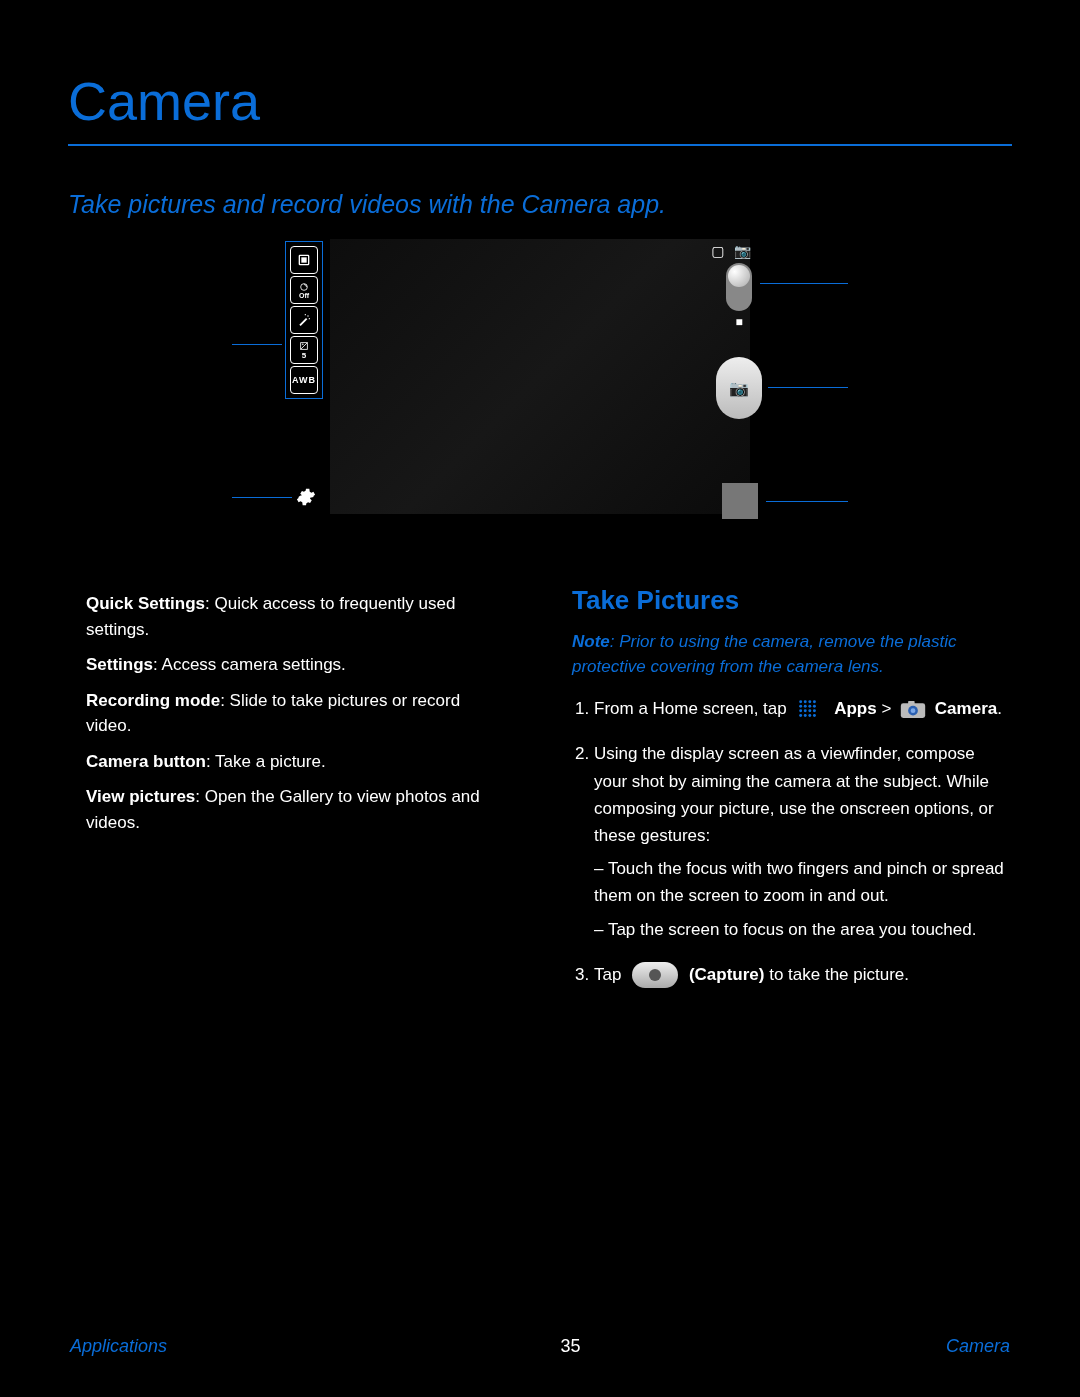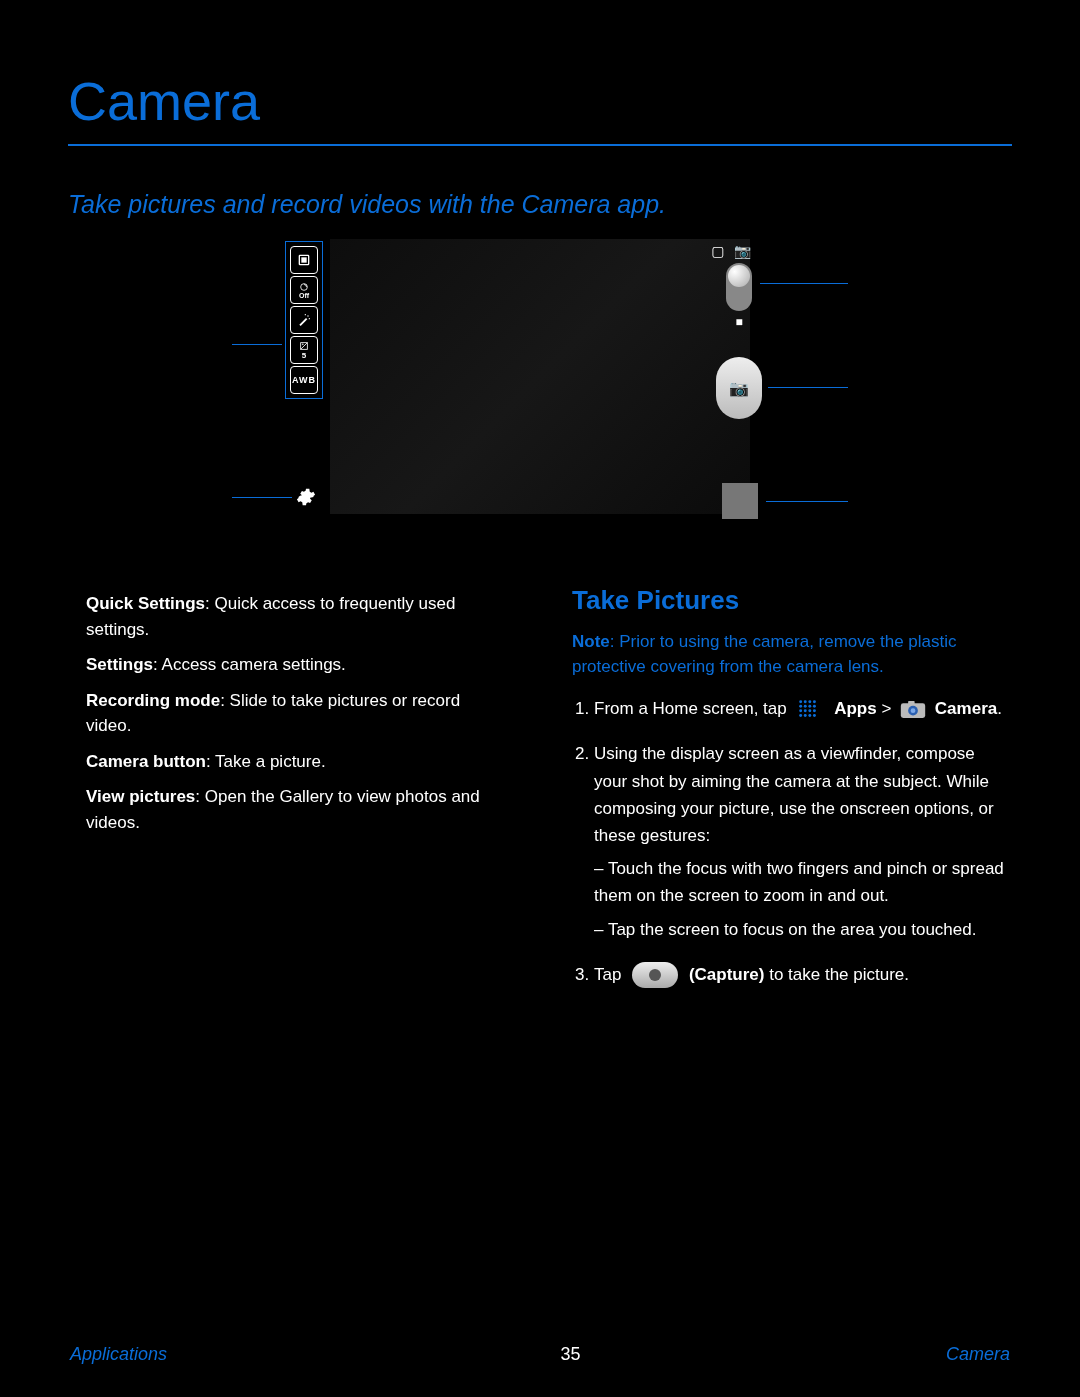--- a/index.html
+++ b/index.html
@@ -116,21 +116,21 @@
   .cols {
     display:flex; gap:27px;
   }
   .col { width: 440px; }
   .col.left { padding-left: 0; }
   .col.right { margin-left:auto; }
   .h2 {
     color:#0a6dd8; font-size:26px; font-weight:700; margin-bottom:14px;
   }
   .p { font-size:17px; line-height:1.45; margin-bottom:16px; }
-  .note { color:#0a6dd8; }
+  .note { color:#0a6dd8;font-style:italic; }
   .note b { color:#0a6dd8; font-weight:700; }
   .ol { list-style: decimal; padding-left: 22px; }
   .ol li { font-size:17px; line-height:1.6; margin-bottom:18px; }
   .sub { display:block; margin: 6px 0 4px 0; }
   .inline-icon {
     display:inline-block; vertical-align:middle;
     width:26px; height:22px; margin:0 4px;
   }
   .apps-icon {
     display:inline-block; vertical-align:middle;
@@ -146,21 +146,21 @@
   }
   .shutter-inline::after{
     content:""; position:absolute; left:50%; top:50%;
     width:12px;height:12px;border-radius:50%;
     background:#555; transform:translate(-50%,-50%);
   }
   .bullet-item { margin: 6px 0 10px 18px; font-size:17px; line-height:1.5; }
   .bullet-dash::before { content: "– "; }
   
   .footer {
-    position:absolute; left:0; right:0; bottom:32px;
+    position:absolute; left:0; right:0; bottom:40px;
     display:flex; justify-content:space-between;
     padding: 0 70px;
     color:#0a6dd8; font-style:italic; font-size:18px;
   }
   .footer .pg { color:#fff; font-style:normal;margin-left:28px; }
 </style>
 </head>
 <body>
 
 <div class="page">

